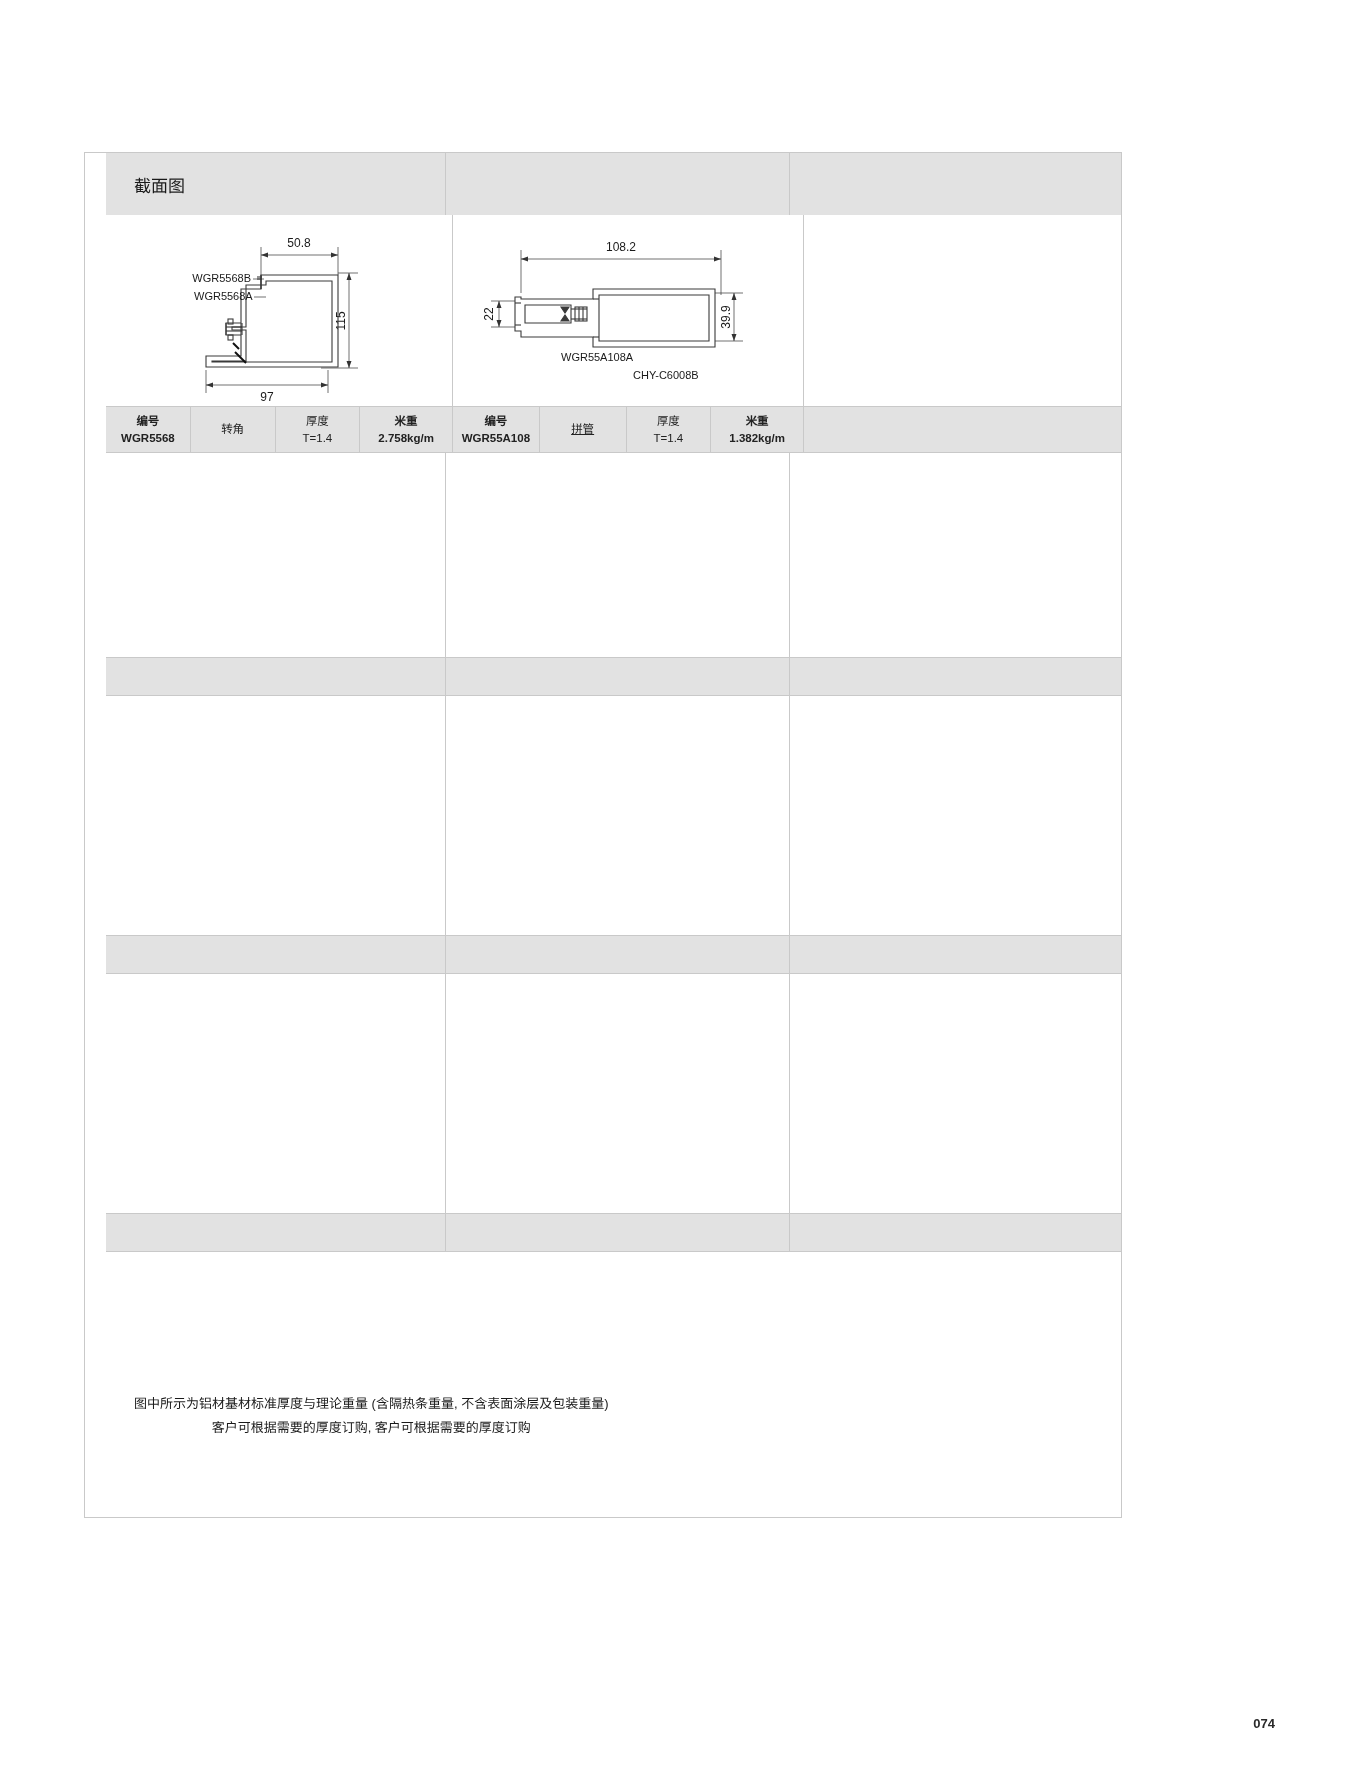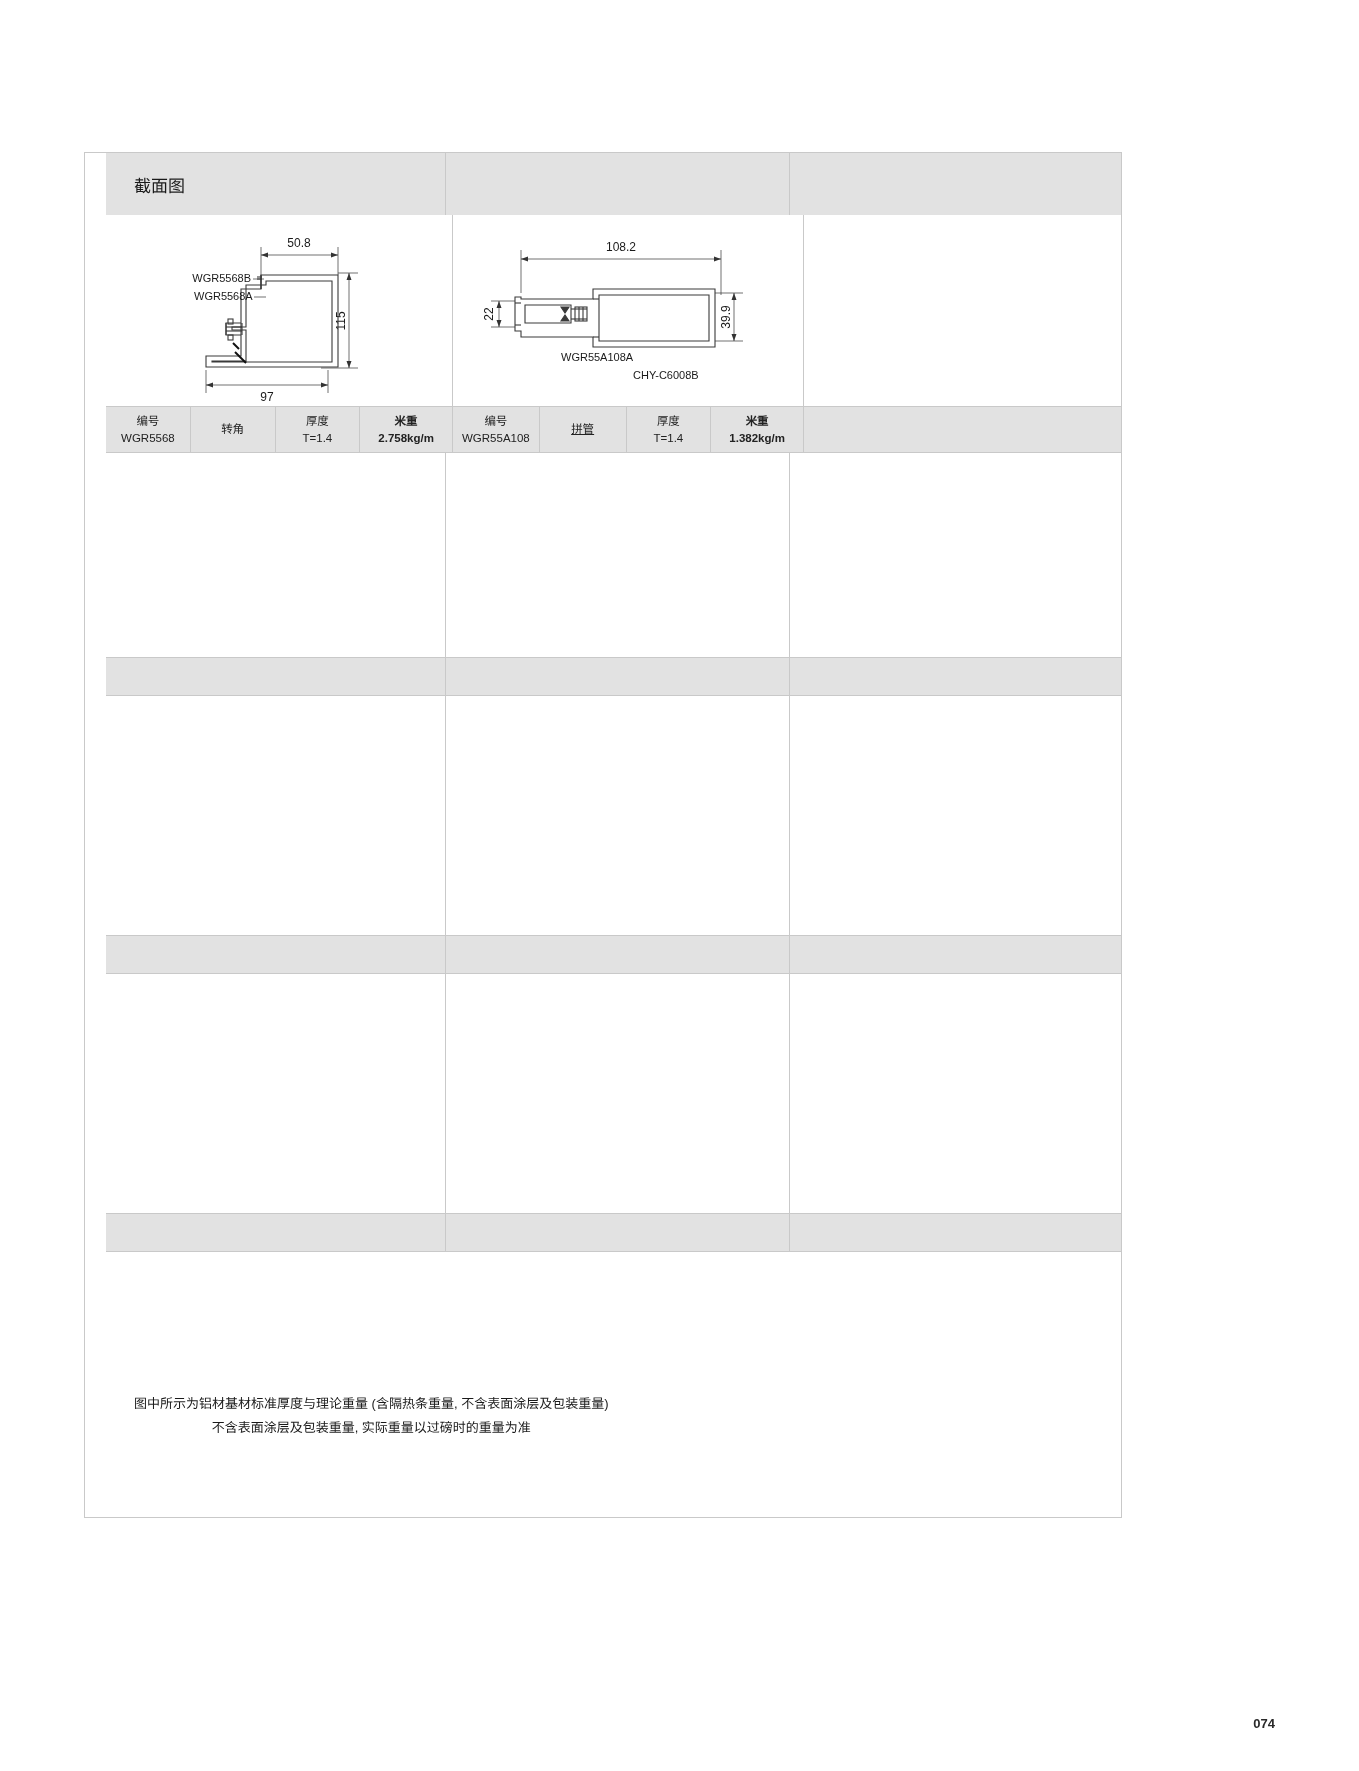--- a/index.html
+++ b/index.html
@@ -103,21 +103,21 @@
     display: flex;
     flex-direction: column;
     align-items: center;
     justify-content: center;
     font-size: 11.5px;
     line-height: 1.45;
     color: #222;
     box-sizing: border-box;
   }
   .spec-cell:last-child { border-right: none; font-weight: bold; }
-  .sc1 { width: 85px; }
+  .sc1 { width: 85px; font-weight: bold; }
   .sc2 { width: 85px; }
   .sc3 { width: 85px; }
   .sc4 { width: 92px; }
   .spec-b .sc1 { width: 87px; }
   .spec-b .sc2 { width: 87px; text-decoration: underline; }
   .spec-b .sc3 { width: 85px; }
   .spec-b .sc4 { width: 92px; }
 
   
   .empty-row-1 { height: 205px; border-bottom: 1px solid #c9c9c9;}
@@ -347,21 +347,21 @@
     <div class="row band-row band">
       <div class="cell col-a"></div>
       <div class="cell col-b"></div>
       <div class="cell col-c"></div>
     </div>
 
     <div class="row note-row white">
       <div class="cell" style="width:100%;text-align:center;">
         <div class="note-text">
           <div>图中所示为铝材基材标准厚度与理论重量 (含隔热条重量, 不含表面涂层及包装重量)</div>
-          <div>不含表面涂层及包装重量, 实际重量以过磅时的重量为准</div>
+          <div>客户可根据需要的厚度订购, 客户可根据需要的厚度订购</div>
         </div>
       </div>
     </div>
 
   </div>
 
   <div class="page-number">074</div>
 
 </div>
 

